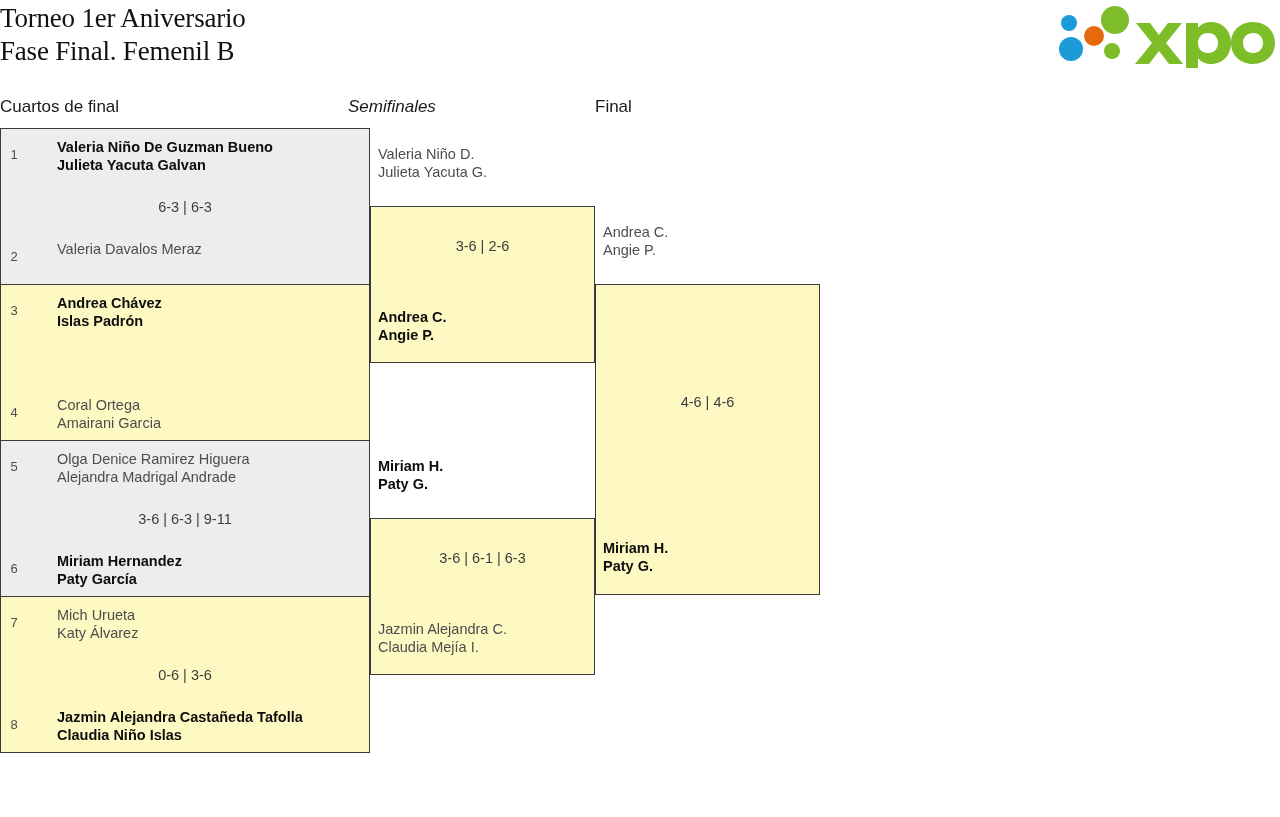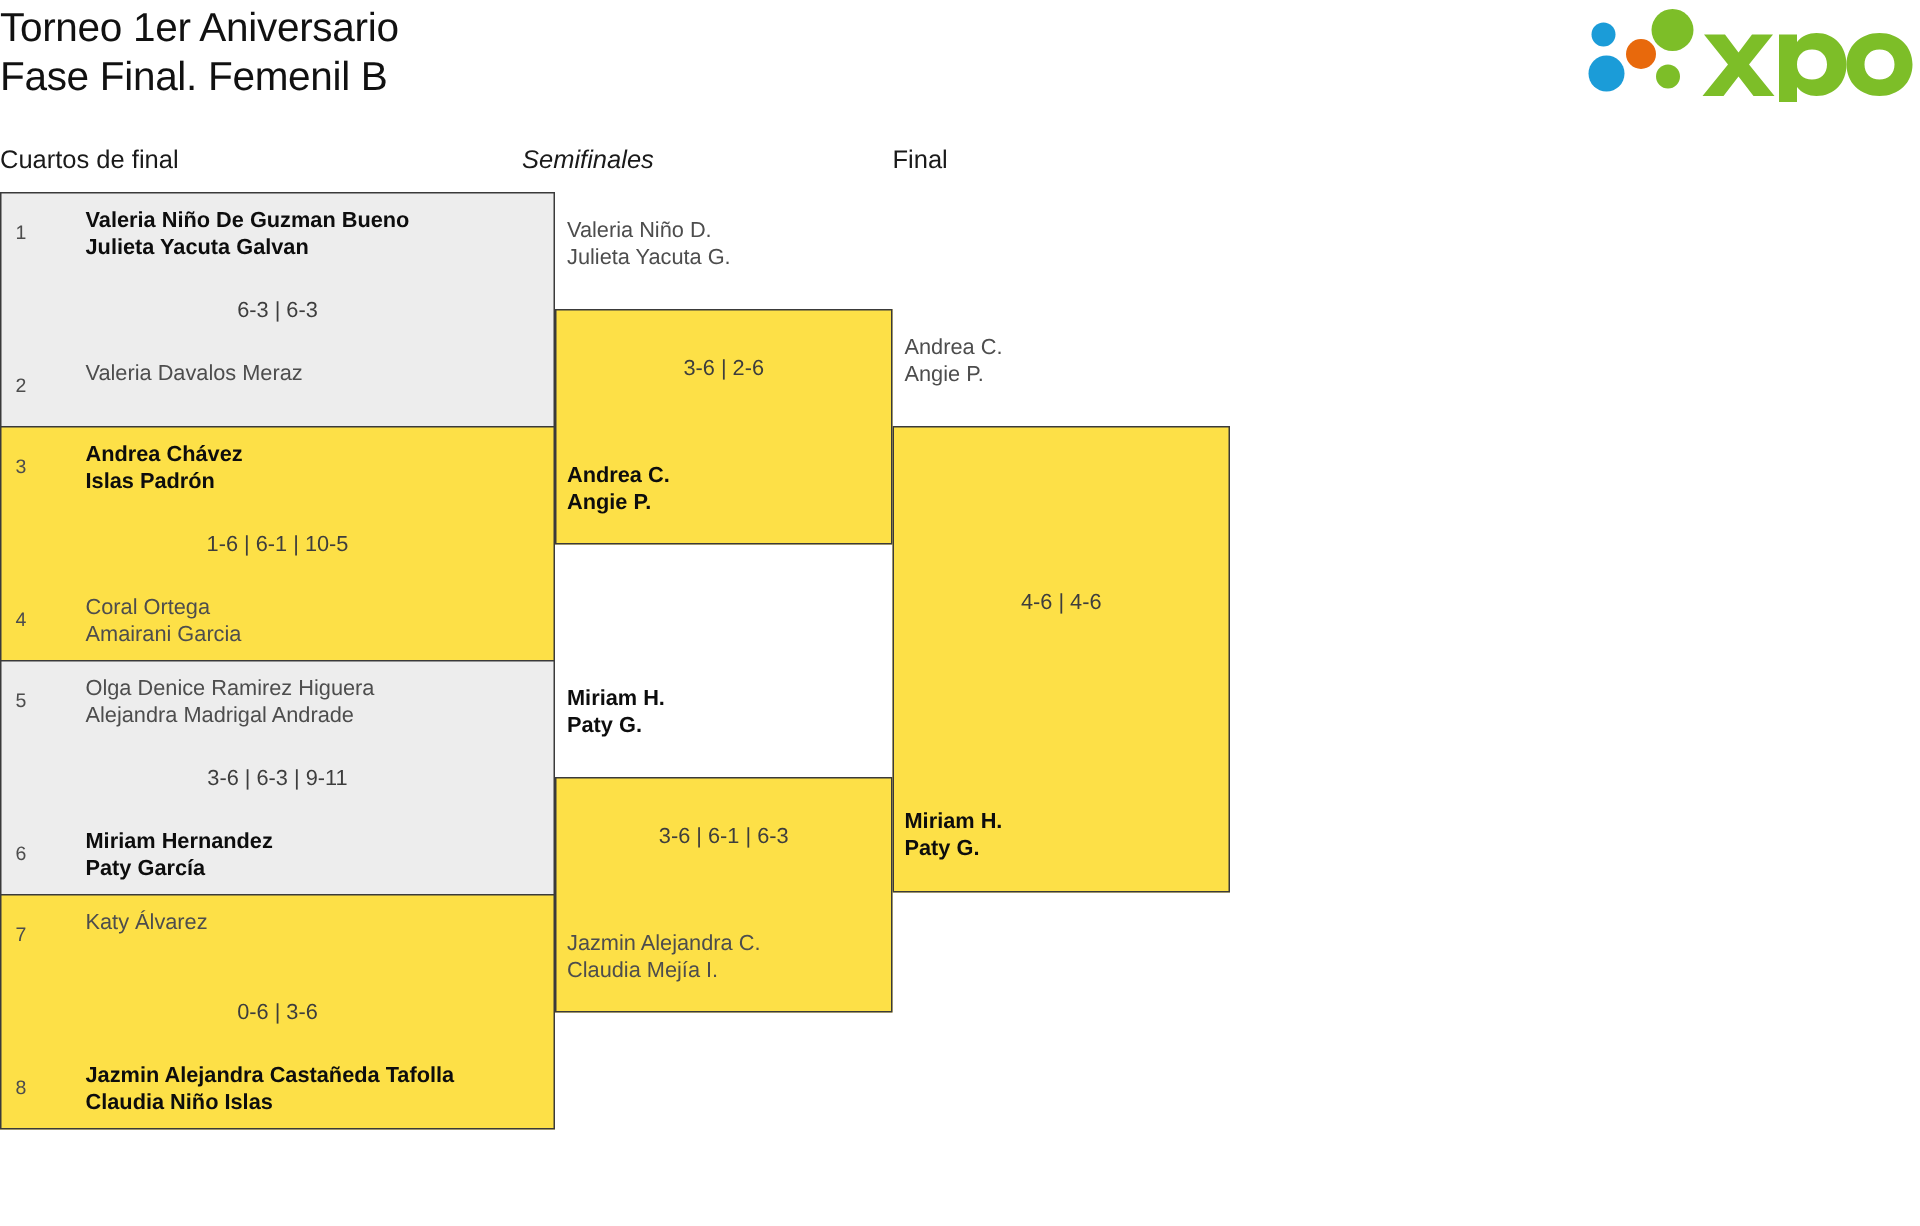--- a/index.html
+++ b/index.html
@@ -18,20 +18,21 @@
     left: 0px; top: 2px;
     width: 700px;
   }
   .title-line {
     font-size: 27px;
     line-height: 33px;
     color: #111111;
     font-weight: 400;
     letter-spacing: -0.2px;
     white-space: nowrap;
+    font-family: Liberation Serif, serif;
   }
 
   
   .logo { position: absolute; left: 1050px; top: 6px; width: 226px; height: 62px; }
   .logo svg { display: block; }
 
   
   .round-header {
     position: absolute;
     top: 96px;
@@ -42,21 +43,21 @@
     white-space: nowrap;
   }
   #rh-0 { left: 0px;   width: 370px; }
   #rh-1 { left: 348px; width: 225px; font-style: italic; }
   #rh-2 { left: 595px; width: 225px; }
 
   
   .match {
     position: absolute;
     border: 1px solid #3a3a3a;
-    background: #fde047;
+    background: #fef9c3;
   }
   .match.shaded { background: #ededed; }
 
   .slot {
     position: absolute;
     left: 0; right: 0;
     display: flex;
     align-items: flex-start;
   }
   .seed {
@@ -170,21 +171,20 @@
   </div>
 
   <div class="match qf" id="qf-1">
     <div class="slot top winner">
       <div class="seed">3</div>
       <div class="names">
         <div class="name">Andrea Chávez</div>
         <div class="name">Islas Padrón</div>
       </div>
     </div>
-    <div class="score">1-6 | 6-1 | 10-5</div>
     <div class="slot bottom">
       <div class="seed">4</div>
       <div class="names">
         <div class="name">Coral Ortega</div>
         <div class="name">Amairani Garcia</div>
       </div>
     </div>
   </div>
 
   <div class="match qf shaded" id="qf-2">
@@ -202,20 +202,21 @@
         <div class="name">Miriam Hernandez</div>
         <div class="name">Paty García</div>
       </div>
     </div>
   </div>
 
   <div class="match qf" id="qf-3">
     <div class="slot top">
       <div class="seed">7</div>
       <div class="names">
+        <div class="name">Mich Urueta</div>
         <div class="name">Katy Álvarez</div>
       </div>
     </div>
     <div class="score">0-6 | 3-6</div>
     <div class="slot bottom winner">
       <div class="seed">8</div>
       <div class="names">
         <div class="name">Jazmin Alejandra Castañeda Tafolla</div>
         <div class="name">Claudia Niño Islas</div>
       </div>

